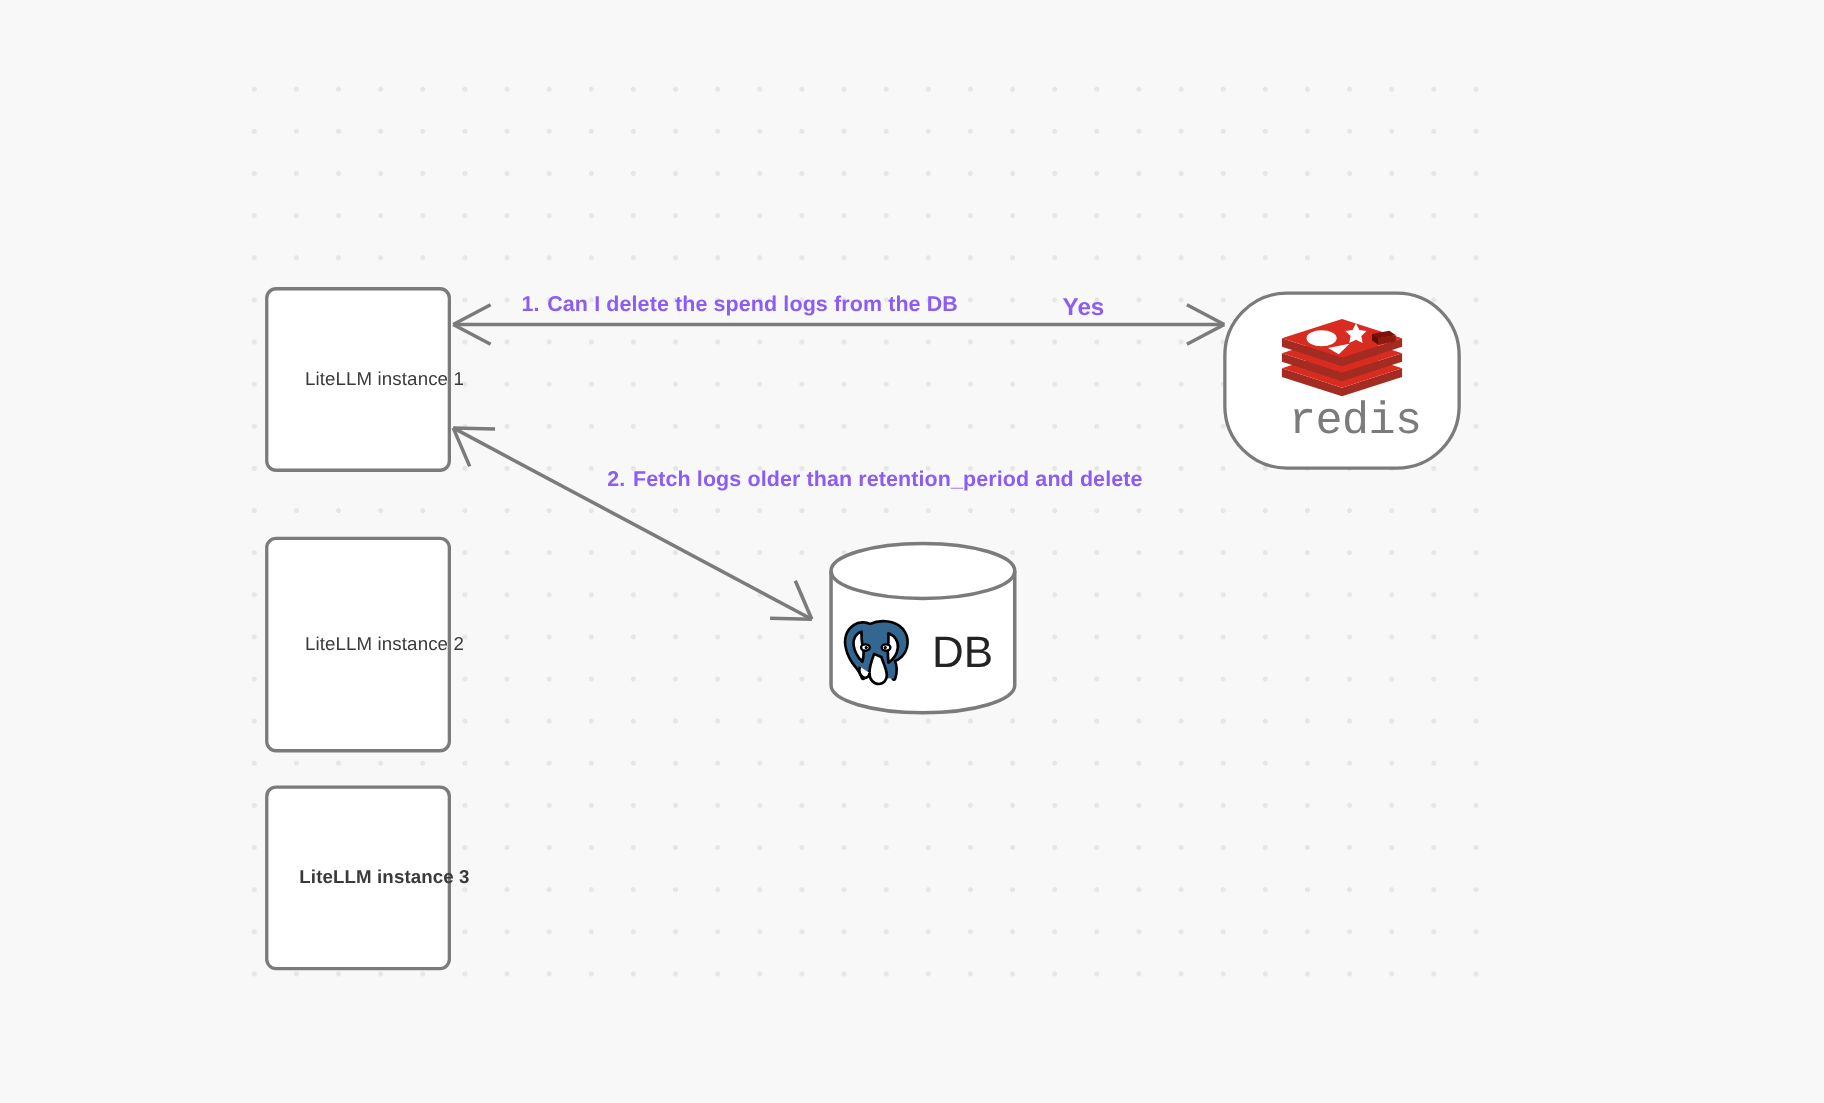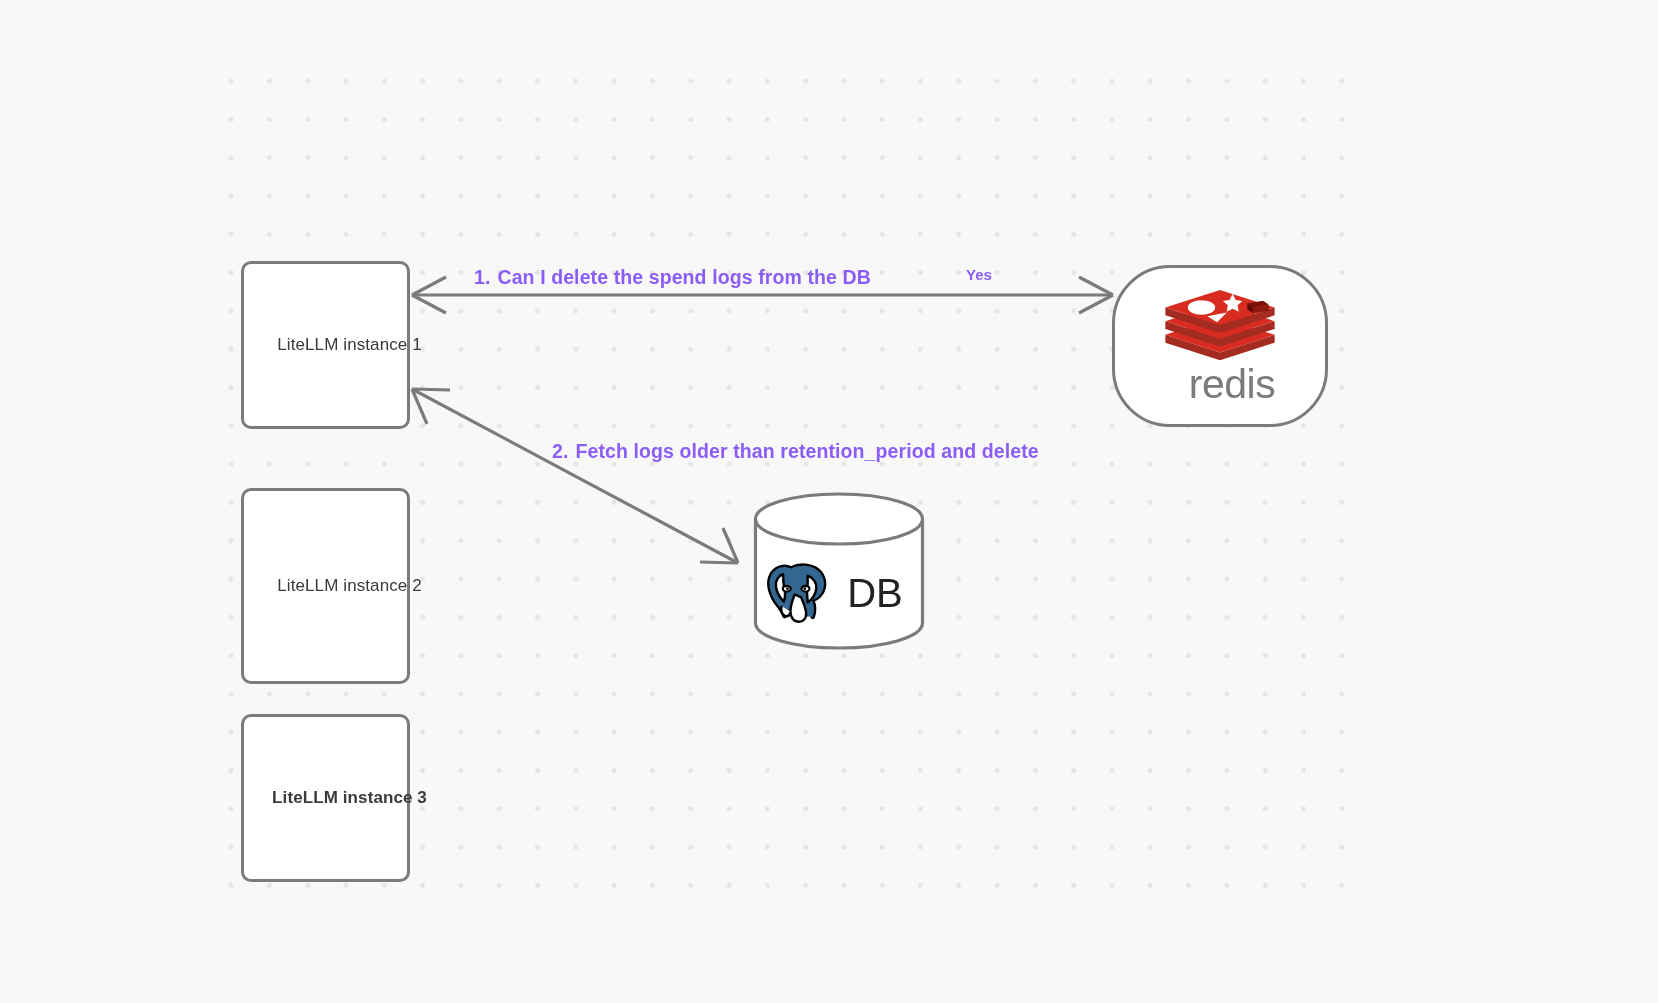--- a/index.html
+++ b/index.html
@@ -70,21 +70,21 @@
     box-sizing: border-box;
     display: flex;
     flex-direction: column;
     align-items: center;
     justify-content: center;
   }
   #redis-logo-mark { width: 118px; height: 80px; display: block; }
   #redis-wordmark {
     font-size: 41px;
     color: #7b7b7b;
-    font-family: Liberation Sans, sans-serif;
+    font-family: Liberation Mono, monospace;
     font-weight: 400;
     letter-spacing: -0.5px;
     line-height: 1;
     margin-top: -4px;
     margin-left: 24px;
   }
 
   
   #db-node {
     position: absolute;
@@ -130,25 +130,25 @@
   #label-1 {
     left: 474px;
     top: 266px;
     font-size: 19.5px;
     letter-spacing: .1px;
   }
   #label-1 .step-num { margin-right: 7px; }
   #label-yes {
     left: 966px;
     top: 266px;
-    font-size: 15px;
+    font-size: 22px;
   }
   #label-2 {
     left: 552px;
-    top: 440px;
+    top: 425px;
     font-size: 19.5px;
     letter-spacing: .1px;
   }
   #label-2 .step-num { margin-right: 7px; }
 </style>
 </head>
 <body>
 
 <div id="canvas">
 

